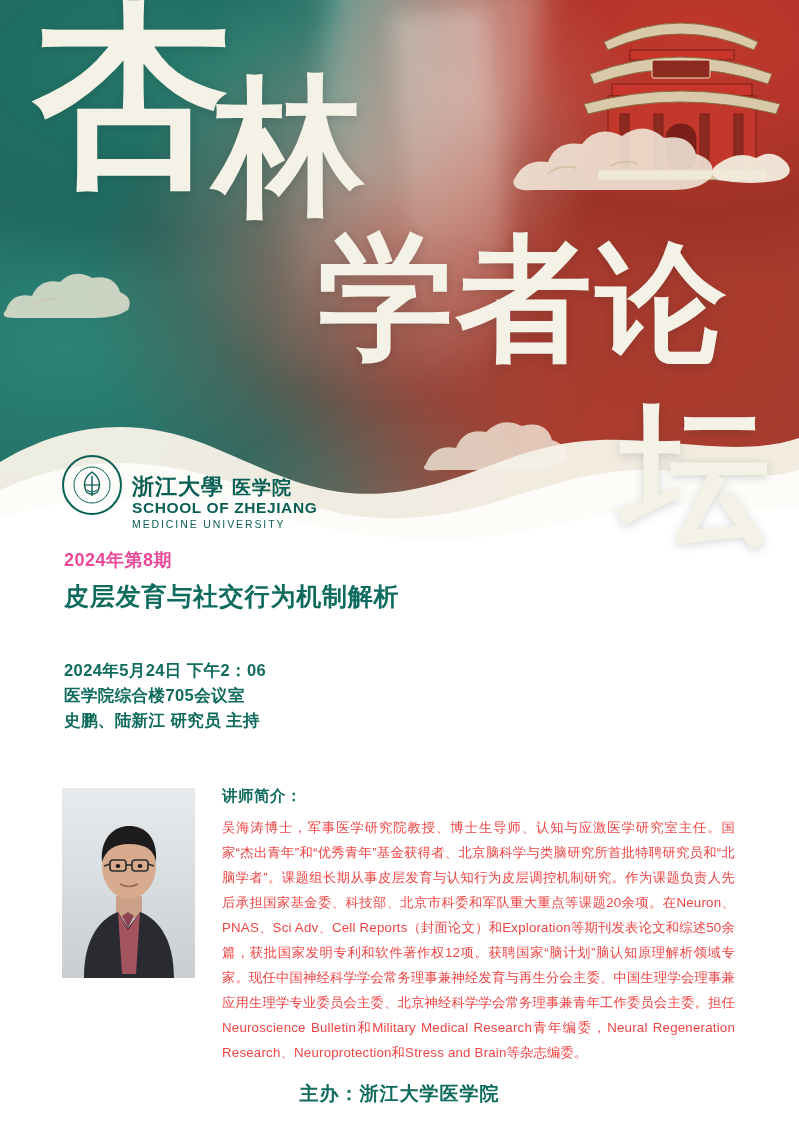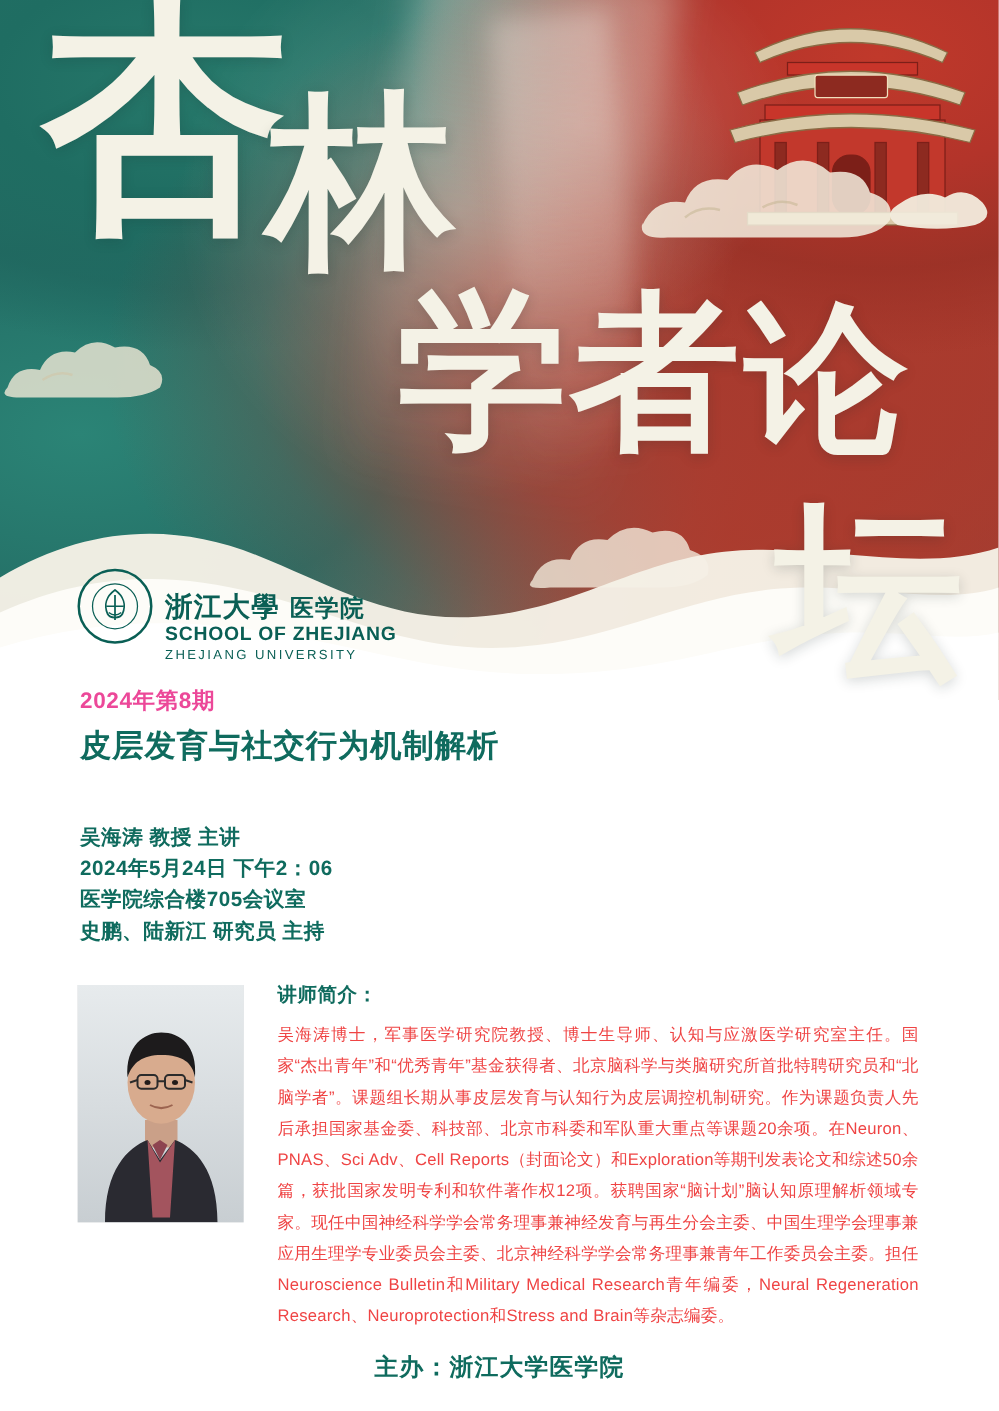--- a/index.html
+++ b/index.html
@@ -298,29 +298,28 @@
         <path d="M13 20 L27 20" stroke="#0a5f55" stroke-width="1.2"></path>
         <path d="M15 25 Q20 29 25 25" fill="none" stroke="#0a5f55" stroke-width="1.2"></path>
       </svg>
     </div>
     <div class="logo-text">
       <div class="logo-cn">
         <span class="logo-cn-main">浙江大學</span>
         <span class="logo-cn-sub">医学院</span>
       </div>
       <div class="logo-en1">SCHOOL OF ZHEJIANG</div>
-      <div class="logo-en2">ZHEJIANG UNIVERSITY</div>
+      <div class="logo-en2">MEDICINE UNIVERSITY</div>
     </div>
   </div>
 
   <div class="issue">2024年第8期</div>
   <div class="talk-title">皮层发育与社交行为机制解析</div>
 
   <div class="meta">
-    <div>吴海涛 教授 主讲</div>
     <div>2024年5月24日 下午2：06</div>
     <div>医学院综合楼705会议室</div>
     <div>史鹏、陆新江 研究员 主持</div>
   </div>
 
   <div class="portrait">
     <svg width="133" height="190" viewBox="0 0 133 190">
       <rect width="133" height="190" fill="#e2e6e8"></rect>
       <rect width="133" height="190" fill="url(#bgGrad)"></rect>
       <defs>

